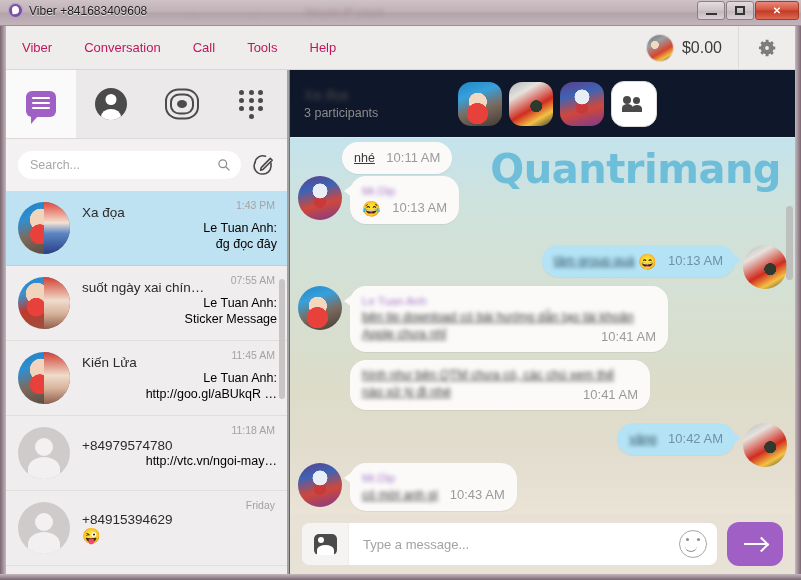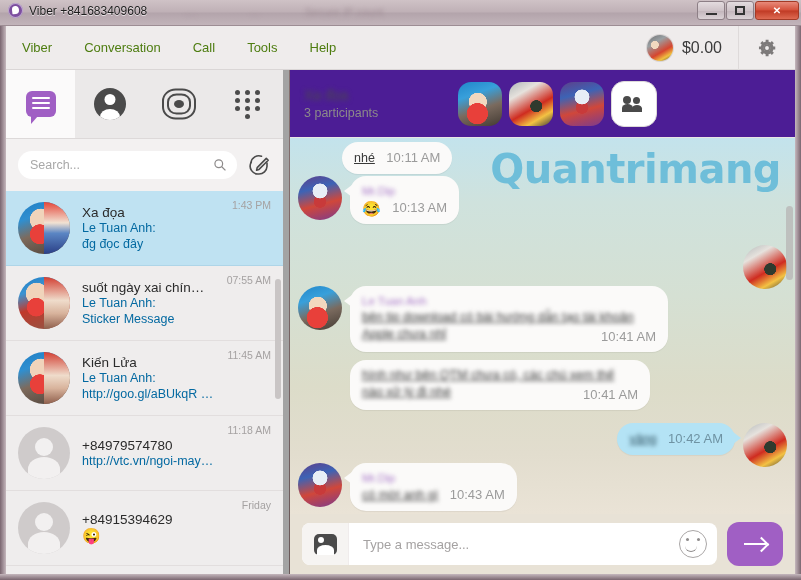--- a/index.html
+++ b/index.html
@@ -61,41 +61,41 @@
   .winbtn .glyph-min{display:block;width:11px;height:2px;background:#333;margin-top:6px;}
   .winbtn .glyph-max{display:block;width:10px;height:9px;border:2px solid #333;box-sizing:border-box;}
 
   
   .menubar{
     position:absolute;left:6px;top:26px;width:789px;height:44px;
     background:#efecec;border-bottom:1px solid #dad6d6;
     box-sizing:border-box;display:flex;align-items:center;
   }
   .menu-item{
-    font-size:13px;color:#4d7c0f;padding:0 16px;cursor:default;line-height:44px;
+    font-size:13px;color:#be185d;padding:0 16px;cursor:default;line-height:44px;
   }
   .menu-right{position:absolute;right:0;top:0;height:44px;display:flex;align-items:center;}
   .acct-avatar{
     width:26px;height:26px;border-radius:50%;flex:none;
     background:
       radial-gradient(circle at 30% 38%, #f2d9c0 0 16%, transparent 17%),
       linear-gradient(150deg,#6d6e70 0%,#9aa0a3 30%,#d6452f 62%,#f0c040 80%,#3a3a3a 100%);
     box-shadow:0 0 0 1px #d9d4d4;
   }
   .balance{font-size:16px;color:#3a3a3a;margin:0 16px 0 9px;}
   .gear-wrap{
     width:56px;height:44px;border-left:1px solid #dedada;
     display:flex;align-items:center;justify-content:center;
   }
   .gear{display:block;}
 
   
   .leftpane{
     position:absolute;left:6px;top:70px;width:283px;height:504px;
-    background:#f3f1f1;box-sizing:border-box;border-right:6px solid #a3a3a3;
+    background:#f3f1f1;box-sizing:border-box;border-right:2px solid #a3a3a3;
     overflow:hidden;
   }
   .tabs{
     height:68px;display:flex;background:#ebe9e9;border-bottom:1px solid #ddd9d9;
   }
   .tab{
     flex:1;display:flex;align-items:center;justify-content:center;cursor:default;
   }
   .tab.active{background:#fbfafa;}
 
@@ -183,37 +183,37 @@
   .av-generic:before{
     content:"";position:absolute;left:50%;top:11px;width:18px;height:18px;border-radius:50%;
     background:#f2f0f0;transform:translateX(-50%);
   }
   .av-generic:after{
     content:"";position:absolute;left:50%;bottom:-2px;width:32px;height:24px;border-radius:50% 50% 0 0;
     background:#f2f0f0;transform:translateX(-50%);
   }
   .chatmeta{flex:1;min-width:0;}
   .chat-title{font-size:13.5px;color:#2b2b2b;white-space:nowrap;overflow:hidden;text-overflow:ellipsis;}
-  .chat-sub{font-size:12.5px;color:#0369a1;white-space:nowrap;overflow:hidden;text-overflow:ellipsis;line-height:16px;}
+  .chat-sub{font-size:12.5px;color:#000000;white-space:nowrap;overflow:hidden;text-overflow:ellipsis;line-height:16px;text-align:right;}
   .chat-time{
     position:absolute;right:12px;top:8px;font-size:10.5px;color:#a5a2a2;
   }
   .chat-emoji{font-size:15px;line-height:17px;}
 
   .list-scroll{
     position:absolute;right:2px;top:88px;width:6px;height:120px;background:#c9c5c5;border-radius:3px;
   }
 
   
   .chatpane{
     position:absolute;left:290px;top:70px;width:505px;height:504px;overflow:hidden;
     background:#fff;
   }
   .chathead{
-    height:68px;background:#4c1d95;border-bottom:1px solid #e8e4e4;
+    height:68px;background:#0f172a;border-bottom:1px solid #e8e4e4;
     display:flex;align-items:center;padding:0 14px;box-sizing:border-box;
   }
   .chathead-text{width:140px;}
   .ch-title{
     font-size:14px;color:#4a4a4a;filter:blur(2.6px);user-select:none;height:16px;
   }
   .ch-sub{font-size:12.5px;color:#8d8a8a;margin-top:3px;}
   .head-avs{display:flex;align-items:center;gap:7px;margin-left:14px;}
   .hav{width:44px;height:44px;border-radius:13px;flex:none;overflow:hidden;}
   .hav-kid{
@@ -529,20 +529,25 @@
         <div class="msg" style="left:8px;top:38px;">
           <div class="mav mav-l hav-indian"></div>
           <div class="bub in">
             <div class="sender">Mr.Dip</div>
             <span class="emo">😂</span>
             <span class="tstamp">10:13 AM</span>
           </div>
         </div>
 
         <div class="msg" style="right:8px;top:107px;">
+          <div class="bub out">
+            <span class="btext">tâm group quá</span>
+            <span class="emo">😄</span>
+            <span class="tstamp out">10:13 AM</span>
+          </div>
           <div class="mav mav-r hav-red"></div>
         </div>
 
         <div class="msg" style="left:8px;top:148px;">
           <div class="mav mav-l hav-kid"></div>
           <div class="bub in" style="width:318px;">
             <div class="sender">Le Tuan Anh</div>
             <span class="btext">bên tip download có bài hướng dẫn tạo tài khoản Apple chưa nhỉ</span>
             <span class="tstamp" style="float:right;margin-top:2px;">10:41 AM</span>
           </div>

